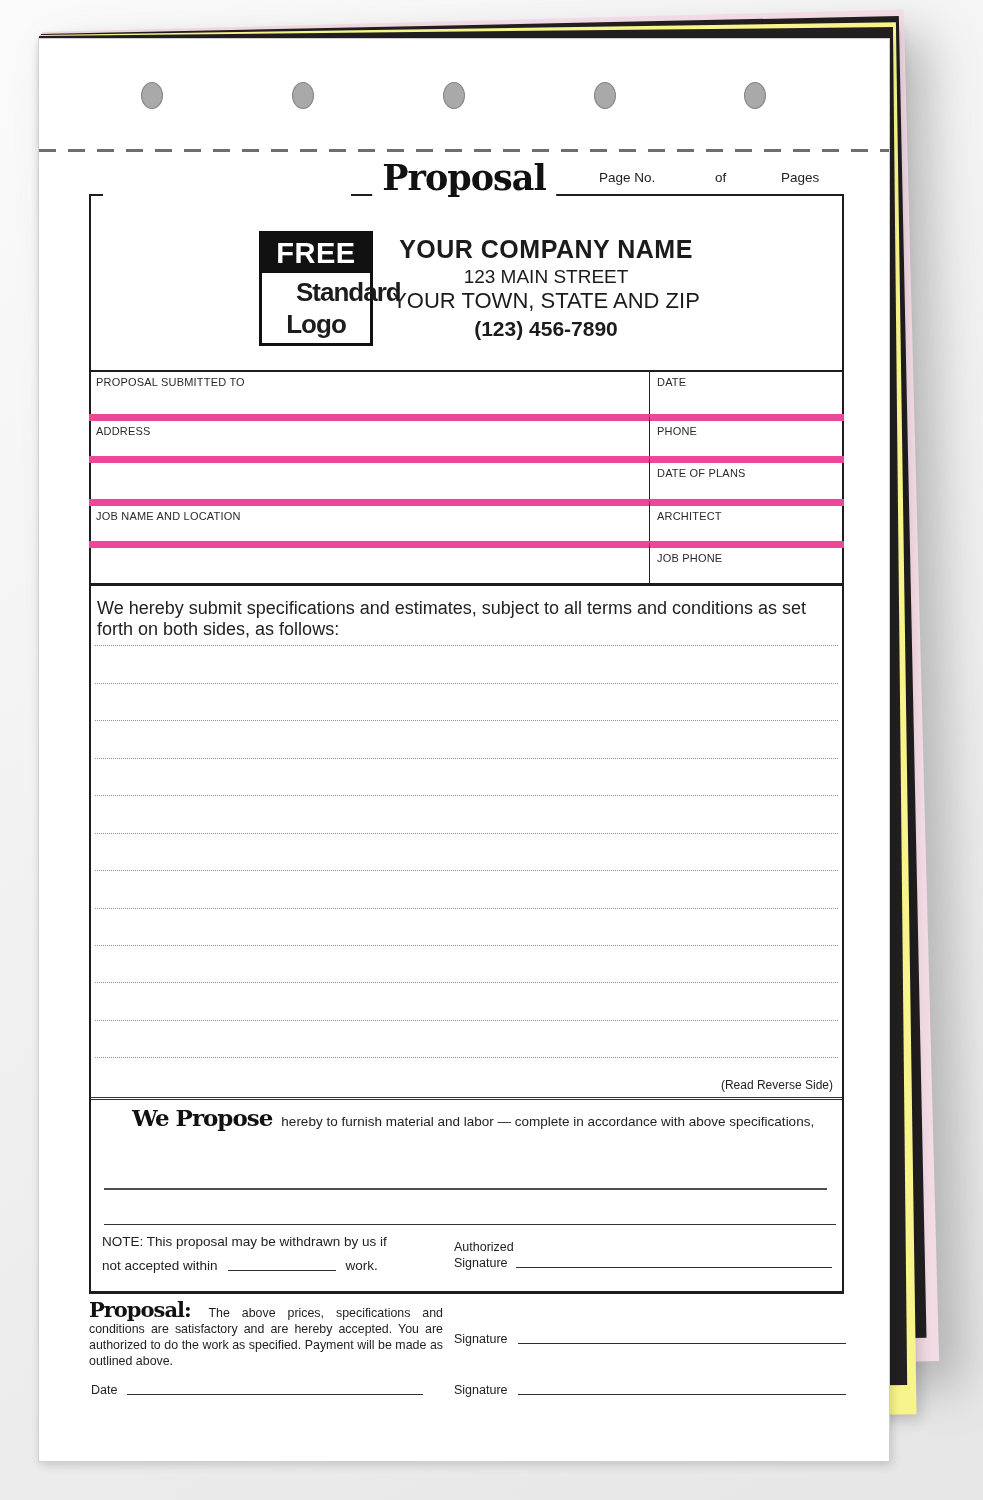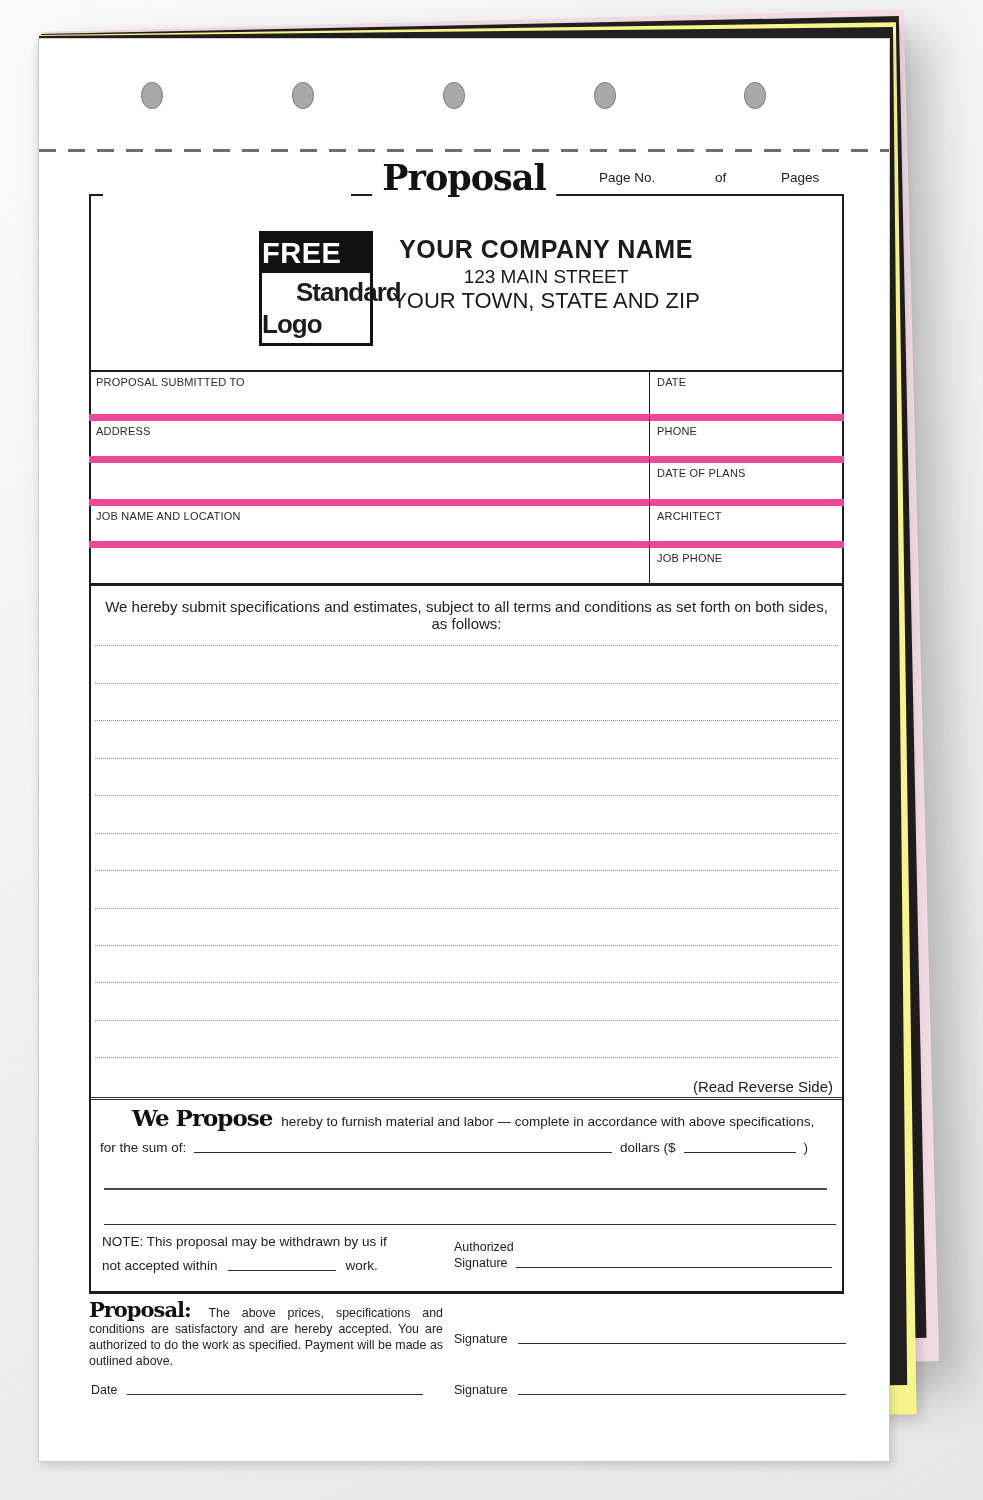--- a/index.html
+++ b/index.html
@@ -33,43 +33,43 @@
   .tb-stub{position:absolute;top:155px;left:50px;width:14px;height:2px;background:#1d1d1d;z-index:1;}
   .tb-main{position:absolute;top:155px;left:312px;width:493px;height:2px;background:#1d1d1d;z-index:1;}
   .form-title{position:absolute;top:121px;left:50%;transform:translateX(-50%);z-index:3;
     background:#fff;padding:0 10px 3px;font-family:"DejaVu Serif",serif;font-weight:bold;
     font-size:35px;letter-spacing:-1px;color:#111;line-height:1;}
 
   .main-box{position:absolute;top:155px;left:50px;width:755px;height:1100px;box-sizing:border-box;
     border:2px solid #1d1d1d;border-top:none;border-bottom-width:3px;}
 
   .logo{position:absolute;top:37px;left:168px;width:114px;height:115px;box-sizing:border-box;
-    border:3px solid #111;background:#fff;}
+    border:3px solid #111;background:#fff;text-align:center;}
   .logo-top{background:#111;color:#fff;font-weight:bold;font-size:29px;line-height:39px;height:39px;letter-spacing:.5px;}
   .logo-mid{font-weight:bold;font-size:26px;line-height:34px;margin-top:2px;letter-spacing:-1px;margin-left:34px;}
   .logo-bot{font-weight:bold;font-size:26px;line-height:30px;letter-spacing:-1px;}
 
   .company{position:absolute;top:42px;left:255px;width:400px;text-align:center;color:#1b1b1b;}
   .co-name{font-size:25px;font-weight:bold;letter-spacing:.5px;line-height:1.1;}
   .co-street{font-size:19px;line-height:1.2;margin-top:2px;}
   .co-city{font-size:22px;line-height:1.2;}
   .co-phone{font-size:21px;font-weight:bold;line-height:1.2;margin-top:1px;}
 
   .info-table{position:absolute;top:176px;left:-2px;right:-2px;height:216px;box-sizing:border-box;
     border-top:2px solid #1d1d1d;border-bottom:3px solid #1d1d1d;
     display:grid;grid-template-columns:560px 1fr;grid-auto-rows:1fr;}
   .it-cell{font-size:11px;letter-spacing:.2px;color:#2a2a2a;padding:4px 0 0 7px;
     border-top:7px solid #ec4899;box-sizing:border-box;}
   .it-cell.first{border-top:none;}
   .it-cell.right{border-left:1px solid #222;}
 
-  .spec-intro{position:absolute;top:404px;left:6px;right:6px;font-size:15px;color:#222;text-align:center;}
+  .spec-intro{position:absolute;top:404px;left:6px;right:6px;font-size:18px;color:#222;}
   .spec-lines{position:absolute;top:415px;left:4px;right:4px;height:450px;display:flex;flex-direction:column;}
   .dotline{flex:0 0 37.45px;border-bottom:1px dotted #8f8f8f;box-sizing:border-box;}
-  .reverse-note{position:absolute;top:884px;right:9px;font-size:15px;color:#222;}
+  .reverse-note{position:absolute;top:884px;right:9px;font-size:12px;color:#222;}
 
   .double-rule{position:absolute;top:903px;left:0;right:0;height:3px;
     border-top:1px solid #333;border-bottom:1px solid #333;box-sizing:border-box;}
 
   .blackletter{font-family:"DejaVu Serif",serif;font-weight:bold;letter-spacing:-1px;color:#111;}
 
   .propose-row{position:absolute;top:912px;left:9px;right:8px;display:flex;align-items:baseline;gap:9px;}
   .propose-row .bl{font-size:23px;line-height:1;white-space:nowrap;margin-left:32px;}
   .propose-row .body{font-size:13.5px;color:#222;}
 
@@ -134,20 +134,21 @@
       <div class="logo">
         <div class="logo-top">FREE</div>
         <div class="logo-mid">Standard</div>
         <div class="logo-bot">Logo</div>
       </div>
 
       <div class="company">
         <div class="co-name">YOUR COMPANY NAME</div>
         <div class="co-street">123 MAIN STREET</div>
         <div class="co-city">YOUR TOWN, STATE AND ZIP</div>
+        <div class="co-phone">(123) 456-7890</div>
       </div>
 
       <div class="info-table">
         <div class="it-cell first">PROPOSAL SUBMITTED TO</div>
         <div class="it-cell first right">DATE</div>
         <div class="it-cell">ADDRESS</div>
         <div class="it-cell right">PHONE</div>
         <div class="it-cell"></div>
         <div class="it-cell right">DATE OF PLANS</div>
         <div class="it-cell">JOB NAME AND LOCATION</div>
@@ -175,27 +176,20 @@
 
       <div class="reverse-note">(Read Reverse Side)</div>
 
       <div class="double-rule"></div>
 
       <div class="propose-row">
         <span class="bl blackletter">We Propose</span>
         <span class="body">hereby to furnish material and labor — complete in accordance with above specifications,</span>
       </div>
 
-      <div class="sum-row">
-        <span class="now">for the sum of:</span>
-        <span class="fill-line grow"></span>
-        <span class="now">dollars ($</span>
-        <span class="fill-line" style="width:112px"></span>
-        <span class="now">)</span>
-      </div>
 
       <div class="rule1"></div>
       <div class="rule2"></div>
 
       <div class="note-l1">NOTE: This proposal may be withdrawn by us if</div>
       <div class="note-l2">
         <span>not accepted within</span>
         <span class="fill-line"></span>
         <span>work.</span>
       </div>

